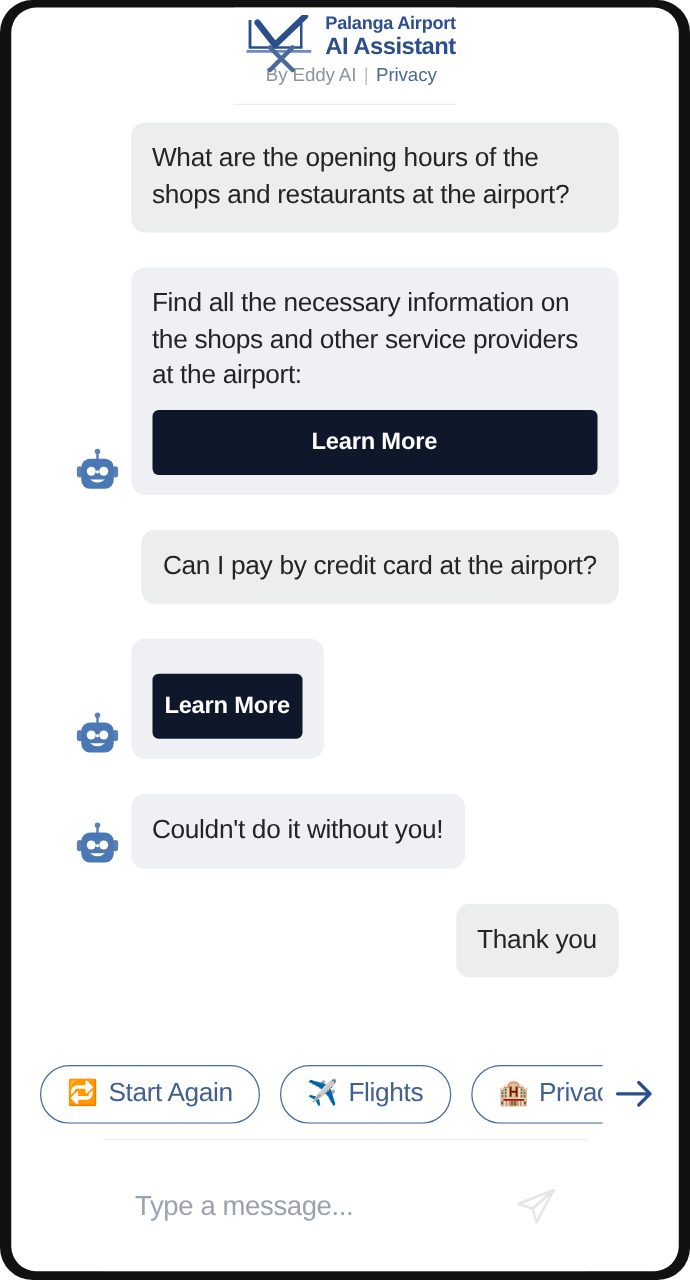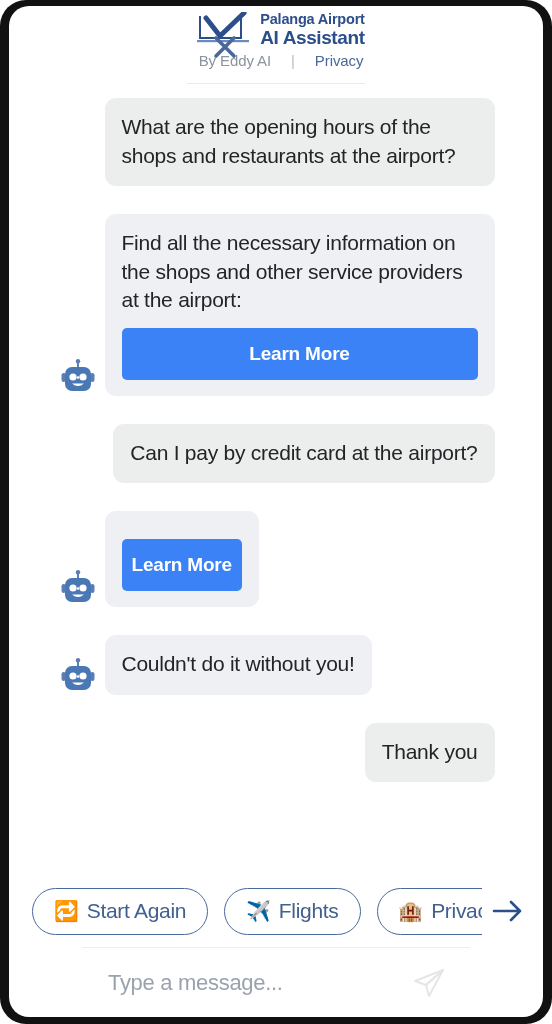--- a/index.html
+++ b/index.html
@@ -95,21 +95,21 @@
     color: #2c4f8c;
     letter-spacing: -0.4px;
     margin-top: 1px;
   }
 
   .brand-sub {
     margin-top: 5px;
     font-size: 15px;
     display: flex;
     align-items: center;
-    gap: 20px;
+    gap: 6px;
     letter-spacing: -0.1px;
   }
   .brand-sub .by { color: #8b949e; }
   .brand-sub .sep { color: #b9c0c8; font-weight: 300; }
   .brand-sub .privacy { color: #4a6899; cursor: pointer; }
 
   
   .chat {
     flex: 1 1 auto;
     overflow: hidden;
@@ -145,21 +145,21 @@
     max-width: 390px;
     word-wrap: break-word;
   }
   .bubble.bot  { background: #eef0f3; }
   .bubble.user { background: #eceded; }
 
   .bubble .cta {
     display: block;
     width: 100%;
     margin-top: 13px;
-    background: #3b82f6;
+    background: #0f172a;
     color: #ffffff;
     border: none;
     border-radius: 5px;
     padding: 15px 10px;
     font-family: "Liberation Sans", sans-serif;
     font-size: 19px;
     font-weight: bold;
     letter-spacing: -0.2px;
     cursor: pointer;
     text-align: center;
@@ -214,21 +214,21 @@
     display: flex;
     align-items: center;
     justify-content: center;
     cursor: pointer;
   }
   .chips-next svg { display: block; }
 
   
   .input-bar {
     flex: 0 0 auto;
-    height: 70px;
+    height: 106px;
     border-top: 1px solid #eceef0;
     background: #ffffff;
     display: flex;
     align-items: center;
     padding: 0 18px 0 26px;
     gap: 10px;
   }
 
   .msg-input {
     flex: 1 1 auto;

